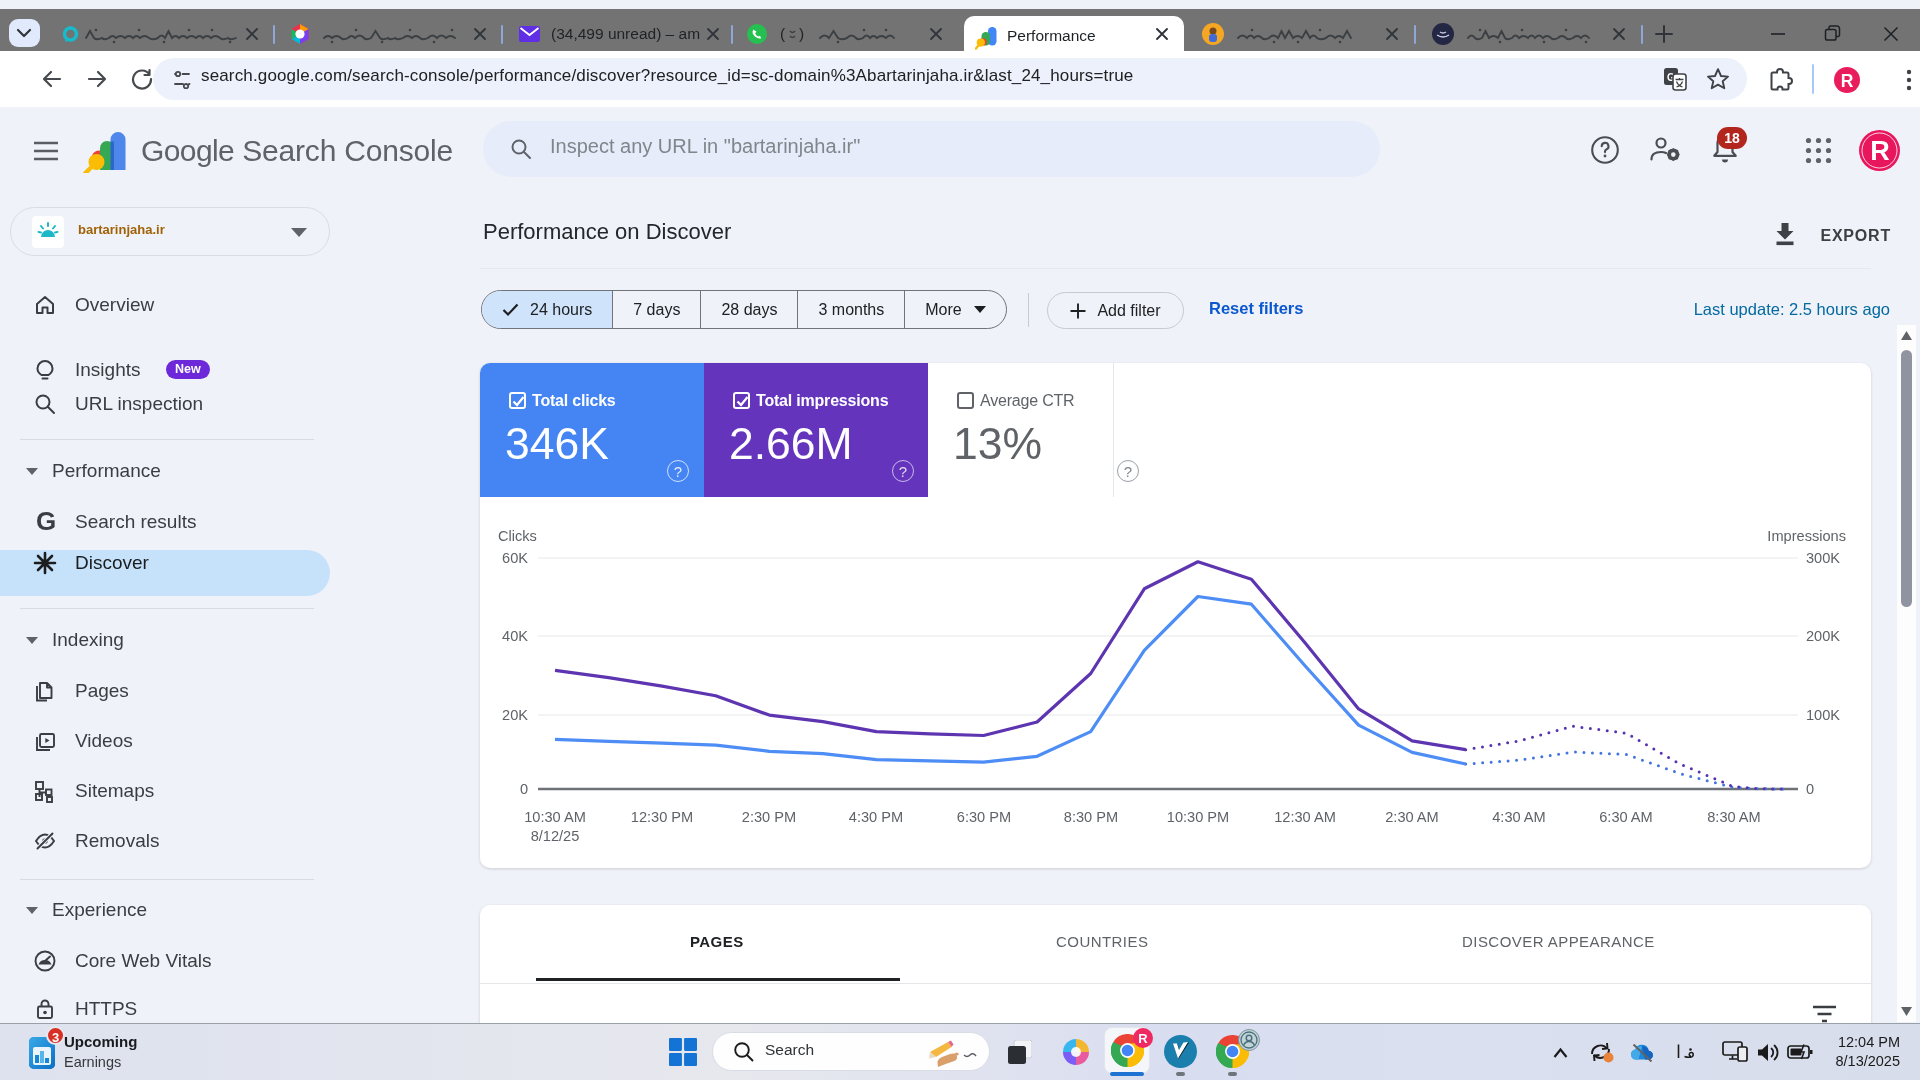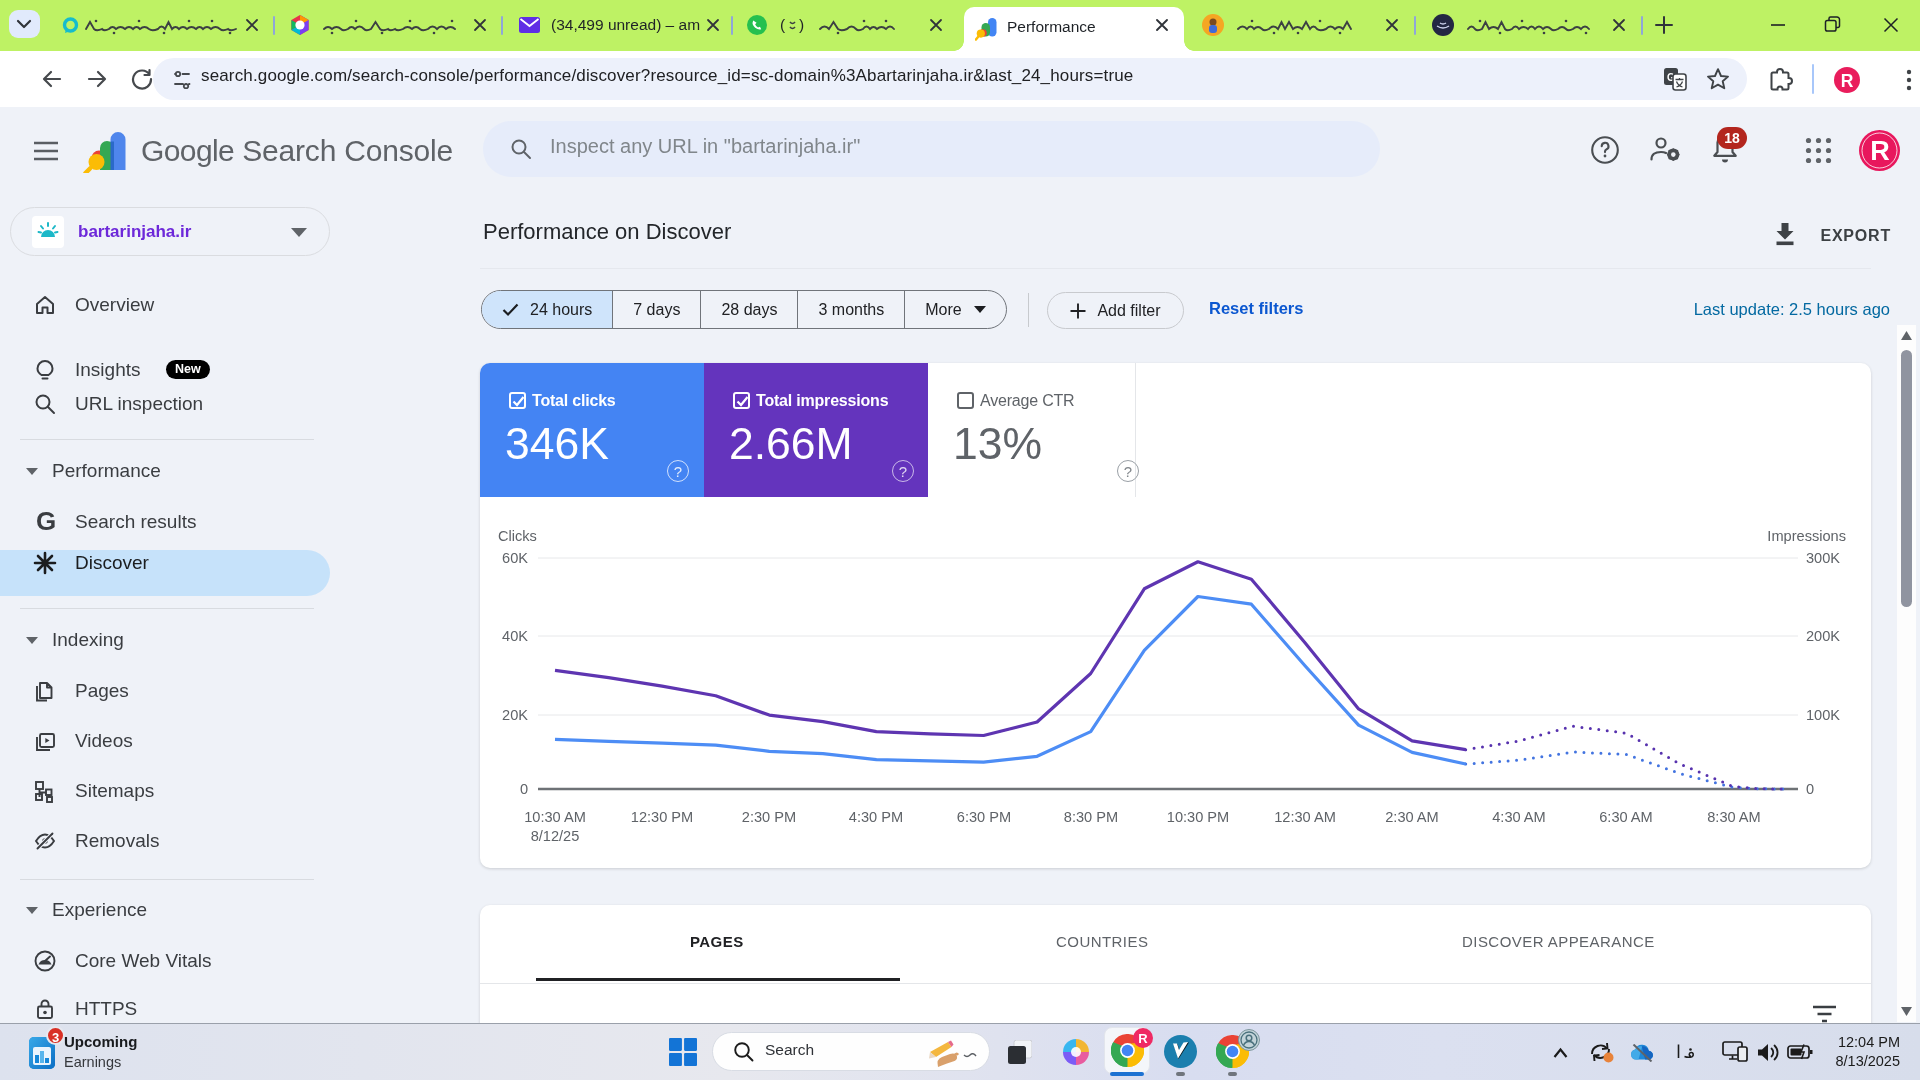--- a/index.html
+++ b/index.html
@@ -1,21 +1,21 @@
 <!DOCTYPE html>
 <html><head>
 <meta charset="utf-8">
 <style>
   * { margin:0; padding:0; box-sizing:border-box; }
   html,body { width:1920px; height:1080px; overflow:hidden; font-family:"Liberation Sans",sans-serif; }
   .abs { position:absolute; }
   #stage { position:relative; width:1920px; height:1080px; background:#eef1f7; }
 
   
-  #tabstrip { position:absolute; left:0; top:0; width:1920px; height:51px; background:#bef264; }
+  #tabstrip { position:absolute; left:0; top:9px; width:1920px; height:51px; background:#737373; }
   .tabsearch { position:absolute; left:9px; top:10px; width:31px; height:28px; border-radius:9px; background:#e1eafc; }
   .tab { position:absolute; top:0; height:50px; display:flex; align-items:center; color:#1f2327; font-size:15.5px; }
   .tabsep { position:absolute; top:16px; width:2px; height:19px; background:#8fa6d9; border-radius:1px; }
   #activetab { position:absolute; left:964px; top:7px; width:220px; height:44px; background:#fff; border-radius:10px 10px 0 0; }
   #activetab:before, #activetab:after { content:""; position:absolute; bottom:0; width:10px; height:10px; }
   #activetab:before { left:-10px; background:radial-gradient(circle 10px at 0 0, rgba(0,0,0,0) 9.5px, #fff 10px); }
   #activetab:after { right:-10px; background:radial-gradient(circle 10px at 100% 0, rgba(0,0,0,0) 9.5px, #fff 10px); }
   #toolbar { position:absolute; left:0; top:51px; width:1920px; height:56px; background:#fff; }
   #urlpill { position:absolute; left:153px; top:7px; width:1594px; height:42px; border-radius:21px; background:#edf1fb; }
   .cicon { stroke:#46494d; fill:none; stroke-width:2; stroke-linecap:round; stroke-linejoin:round; }
@@ -27,21 +27,21 @@
   
   #sidebar { position:absolute; left:0; top:0; width:330px; height:917px; }
   .propsel { position:absolute; left:10px; top:100px; width:320px; height:49px; border:1px solid #dadce0; border-radius:25px; background:#eff2f8; }
   .navitem { position:absolute; left:0; width:330px; height:49px; display:flex; align-items:center; color:#3a3d41; font-size:19px; }
   .navitem svg { position:absolute; left:33px; }
   .navitem .lbl { position:absolute; left:75px; }
   .navhead { position:absolute; left:0; width:330px; height:40px; display:flex; align-items:center; color:#3a3d41; font-size:19px; }
   .navhead .tri { position:absolute; left:26px; width:0; height:0; border-left:6px solid transparent; border-right:6px solid transparent; border-top:7px solid #5f6368; }
   .navhead .lbl { position:absolute; left:52px; }
   .sdiv { position:absolute; left:20px; width:294px; height:1px; background:#d8dbe0; }
-  .newbadge { display:inline-block; background:#000000; color:#fff; font-size:12.5px; font-weight:bold; border-radius:10px; padding:2px 9px 3px; margin-left:14px; }
+  .newbadge { display:inline-block; background:#6d28d9; color:#fff; font-size:12.5px; font-weight:bold; border-radius:10px; padding:2px 9px 3px; margin-left:14px; }
   #discoverpill { position:absolute; left:0; top:443px; width:330px; height:46px; background:#c6e2fa; border-radius:0 23px 23px 0; }
 
   
   .h1 { position:absolute; left:483px; top:112px; font-size:22px; color:#23262a; }
   .export { position:absolute; top:115px; right:32px; color:#202124; font-size:15.5px; letter-spacing:.3px; }
   .chipgroup { position:absolute; left:481px; top:183px; height:39px; border:1px solid #70747a; border-radius:20px; display:flex; overflow:hidden; color:#202124; font-size:16px; }
   .chip { display:flex; align-items:center; justify-content:flex-start; border-right:1px solid #70747a; padding:0 20px; }
   .chip:last-child { border-right:none; }
   .chipsel { background:#cfe4fb; }
   .addfilter { position:absolute; left:1047px; top:185px; width:137px; height:37px; border:1px solid #c8cace; border-radius:19px; display:flex; align-items:center; justify-content:center; color:#202124; font-size:16px; }
@@ -337,21 +337,21 @@
       </svg>
     <div id="sidebar">
       <div class="propsel">
         <div class="abs" style="left:21px;top:8px;width:32px;height:32px;background:#fff;border-radius:4px"></div>
         <svg class="abs" style="left:26px;top:13px" width="22" height="22" viewBox="0 0 22 22">
             <path d="M4 16 a7 7 0 0 1 14 0 Z" fill="#1cb8c8"></path>
             <g stroke="#1cb8c8" stroke-width="2" stroke-linecap="round">
               <path d="M11 2 V5 M4 5 L6 7.5 M18 5 L16 7.5 M1.5 11 L4 11.5 M20.5 11 L18 11.5"></path>
             </g>
           </svg>
-        <div class="abs" style="left:67px;top:14px;font-size:17px;font-weight:bold;color:#6d28d9">bartarinjaha.ir</div>
+        <div class="abs" style="left:67px;top:14px;font-size:13px;font-weight:bold;color:#a16207">bartarinjaha.ir</div>
         <div class="abs" style="left:280px;top:20px;width:0;height:0;border-left:8px solid transparent;border-right:8px solid transparent;border-top:9px solid #5f6368"></div>
       </div>
       <div class="navitem" style="top:173px">
           <svg width="24" height="24" viewBox="0 0 24 24">
             <path d="M4 11 L12 4 L20 11 V20 H14.5 V14.5 H9.5 V20 H4 Z" fill="none" stroke="#3a3d41" stroke-width="2" stroke-linejoin="round"></path>
           </svg>
           <span class="lbl">Overview</span>
         </div>
       <div class="navitem" style="top:238px">
           <svg width="24" height="24" viewBox="0 0 24 24">
@@ -484,21 +484,21 @@
           <div class="qm" style="left:187px;top:97px;border:1.6px solid rgba(255,255,255,.75);color:rgba(255,255,255,.85)">?</div>
         </div>
         <div class="tile" style="left:224px;width:224px;background:#6434bd">
           <div class="cb"><svg width="13" height="13" viewBox="0 0 13 13" style="margin:1px">
                 <path d="M1.5 6.5 L5 10 L11.5 2" fill="none" stroke="#fff" stroke-width="2.2"></path>
               </svg></div>
           <div class="tlabel">Total impressions</div>
           <div class="num">2.66M</div>
           <div class="qm" style="left:188px;top:97px;border:1.6px solid rgba(255,255,255,.65);color:rgba(255,255,255,.8)">?</div>
         </div>
-        <div class="tile" style="left:448px;width:208px;border-right:1px solid #e4e6e9">
+        <div class="tile" style="left:448px;width:186px;border-right:1px solid #e4e6e9">
           <div class="cb" style="border-color:#5f6368"></div>
           <div class="tlabel" style="color:#5f6368;font-weight:normal">Average CTR</div>
           <div class="num" style="color:#5f6368">13%</div>
           <div class="qm" style="left:189px;top:97px;border:1.6px solid #9aa0a6;color:#80868b">?</div>
         </div>
         <svg class="abs" style="left:0;top:134px" width="1391" height="371" viewBox="0 0 1391 371">
           <g font-family="Liberation Sans" font-size="14.6" fill="#5f6368">
             <text x="18" y="44">Clicks</text>
             <text x="48" y="66" text-anchor="end">60K</text>
             <text x="48" y="144" text-anchor="end">40K</text>

